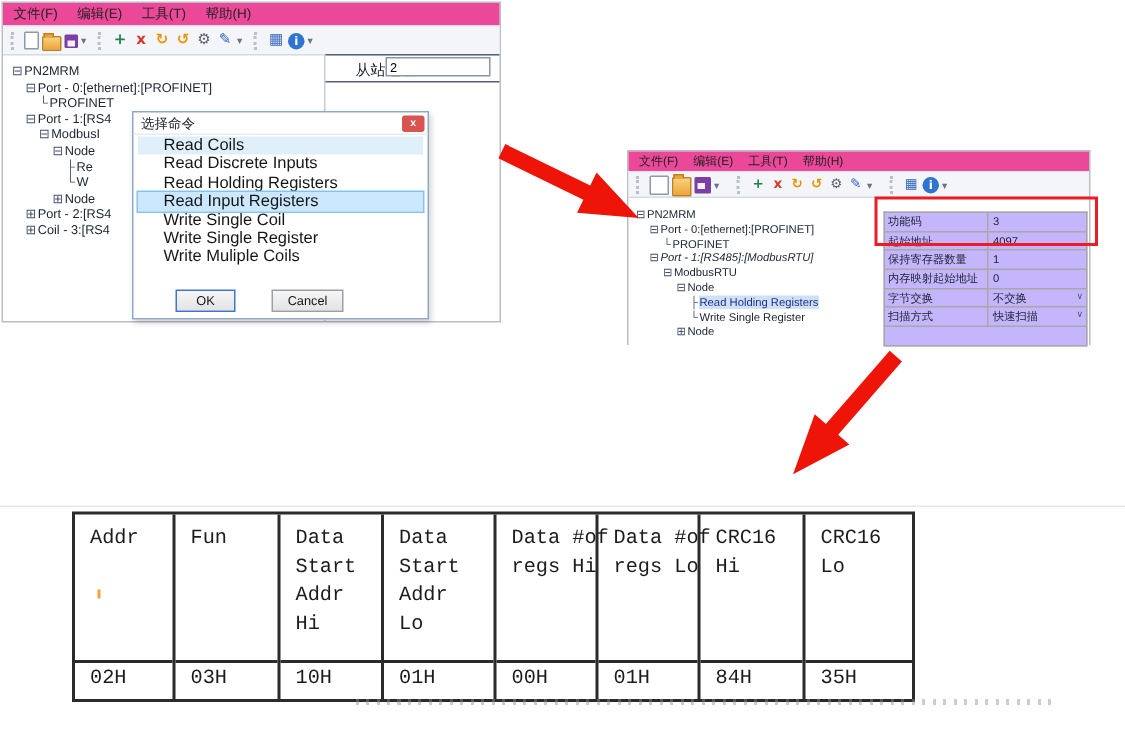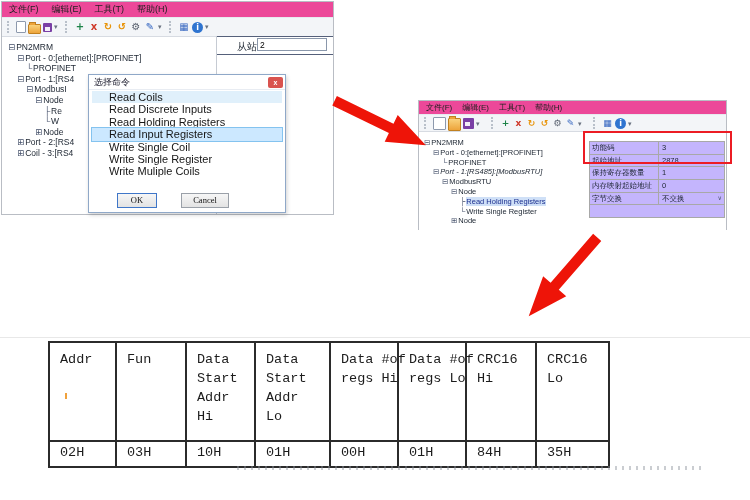--- a/index.html
+++ b/index.html
@@ -47,21 +47,21 @@
   #dialog{position:absolute;left:88px;top:74px;width:196px;height:137px;background:#fff;
           border:1px solid #8fa8c8;box-shadow:1px 2px 4px rgba(0,0,0,.18);z-index:30;}
   .dlg-title{display:flex;align-items:center;height:14px;padding:0 2px 0 5px;font-size:9px;color:#223;
              border-bottom:1px solid #e8ecf2;}
   .dlg-close{margin-left:auto;width:15px;height:11px;background:#d9534f;border-radius:2px;color:#fff;
              font-size:7px;line-height:11px;text-align:center;font-weight:bold;}
   .dlg-list{position:absolute;left:3px;right:3px;top:16px;}
   .dlg-item{height:12.4px;line-height:12.4px;font-size:11px;padding-left:17px;color:#161616;}
   .dlg-item.state-hover{background:#e0f0fb;}
   .dlg-item.state-selected{background:#cce8ff;outline:1px solid #84c3ef;}
-  .dlg-btns{position:absolute;left:0;right:28px;bottom:4px;display:flex;justify-content:center;gap:24px;font-family:Liberation Serif, serif;}
+  .dlg-btns{position:absolute;left:0;right:28px;bottom:4px;display:flex;justify-content:center;gap:24px;}
   .btn{height:13px;font-size:8.5px;line-height:12px;text-align:center;color:#111;
        background:linear-gradient(#f6f6f6,#e3e3e3);border:1px solid #9aa0a8;}
   .btn-ok{width:38px;border-color:#3f76c8;}
   .btn-cancel{width:46px;}
 
   
   #props{position:absolute;left:170px;top:40px;width:134px;border:1px solid #a8a8a8;border-bottom:none;
          font-size:7.5px;color:#1b2430;background:#c4b5fd;}
   .prop-row{display:flex;height:11.7px;line-height:11.7px;border-bottom:1px solid #a8a8a8;}
   .prop-label{width:66px;padding-left:2px;border-right:1px solid #a8a8a8;overflow:hidden;white-space:nowrap;}
@@ -206,33 +206,37 @@
         <div class="tree-row" style="padding-left: 38px;"><span class="tree-glyph">└</span><span class="tree-label">Write Single Register</span></div>
         <div class="tree-row" style="padding-left: 29px;"><span class="tree-glyph">⊞</span><span class="tree-label">Node</span></div>
       </div>
     <div id="props">
         <div class="prop-row">
           <span class="prop-label">功能码</span>
           <span class="prop-value">3</span>
         </div>
         <div class="prop-row">
           <span class="prop-label">起始地址</span>
-          <span class="prop-value">2878</span>
+          <span class="prop-value">4097</span>
         </div>
         <div class="prop-row">
           <span class="prop-label">保持寄存器数量</span>
           <span class="prop-value">1</span>
         </div>
         <div class="prop-row">
           <span class="prop-label">内存映射起始地址</span>
           <span class="prop-value">0</span>
         </div>
         <div class="prop-row">
           <span class="prop-label">字节交换</span>
           <span class="prop-value">不交换<span class="prop-caret">∨</span></span>
+        </div>
+        <div class="prop-row">
+          <span class="prop-label">扫描方式</span>
+          <span class="prop-value">快速扫描<span class="prop-caret">∨</span></span>
         </div>
         <div class="prop-row prop-partial"></div>
       </div>
   </div>
 
   <div id="redbox"></div>
 
   <div id="sep-line"></div>
   <div id="ftable">
       <div class="ft-col">

